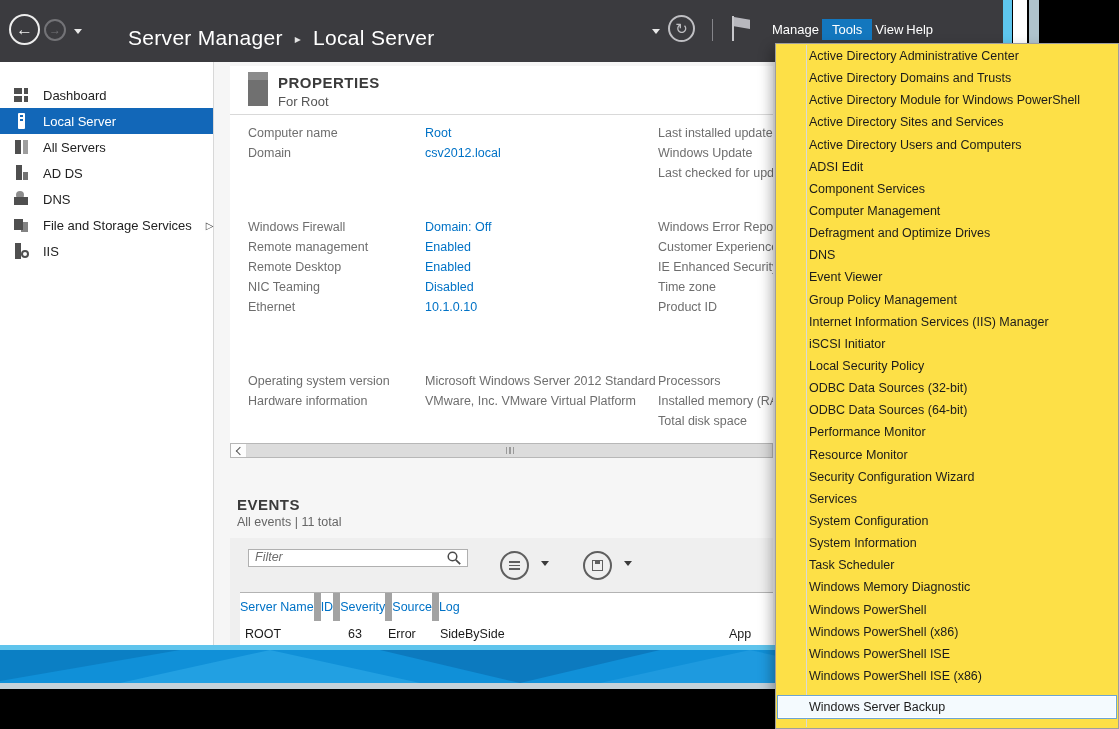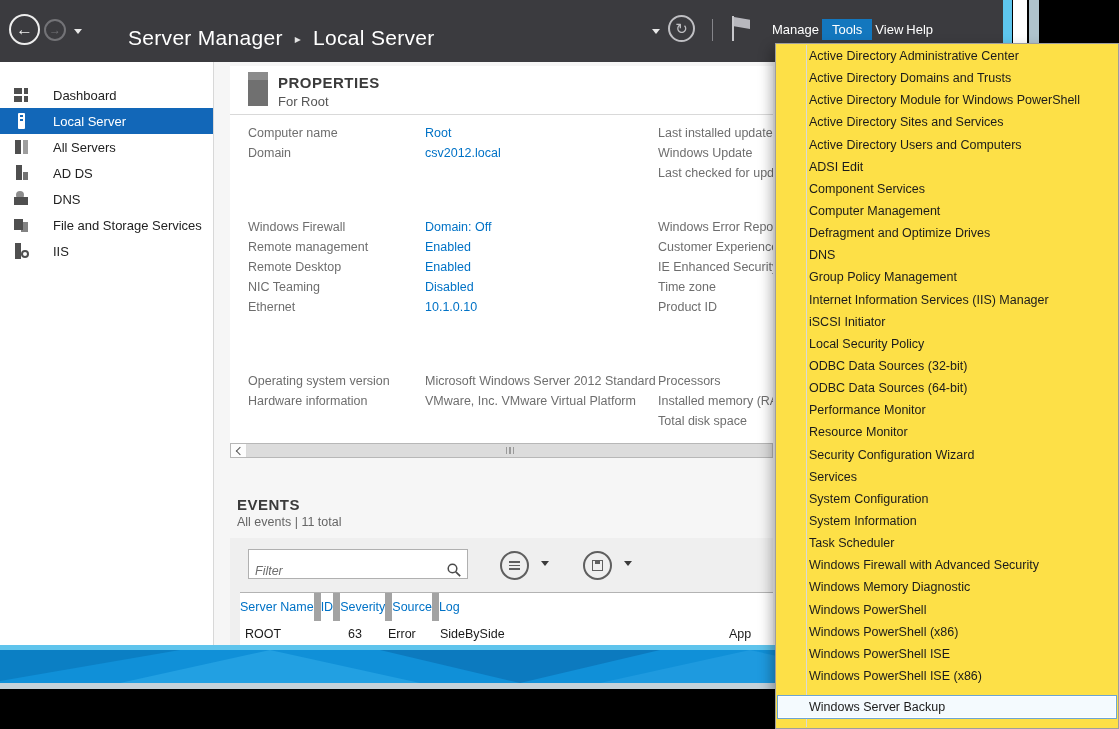--- a/index.html
+++ b/index.html
@@ -22,21 +22,21 @@
   #flag::before{content:"";position:absolute;left:3px;top:1px;width:2px;height:25px;background:#C7C7CB}
   #flag::after{content:"";position:absolute;left:5px;top:2px;width:16px;height:12px;background:#B8B8BE;clip-path:polygon(0 0,100% 22%,100% 100%,0 78%)}
   #menubar{position:absolute;left:772px;top:17px;height:25px;display:flex;align-items:center;gap:3px}
   .mb-item{color:#FFF;font-size:13px;cursor:pointer;white-space:nowrap}
   .mb-item.active{background:#1377BE;padding:3px 10px}
   
   #corner{position:absolute;left:1003px;top:0;width:116px;height:43px;background:#000;display:flex;z-index:1}
   .stripe-b{width:9px;background:#5EC6EE}.stripe-w{width:14px;background:#FFF;margin-left:1px}.stripe-g{width:10px;background:#AFC3CC;margin-left:2px}
   
   #sidebar{position:absolute;left:0;top:62px;width:213px;height:583px;background:#FFF;border-right:1px solid #D8D8D8;box-sizing:content-box;z-index:1;padding-top:20px}
-  .side-item{height:26px;display:flex;align-items:center;gap:24px;padding-left:13px;font-size:13px;color:#222;cursor:pointer;--bg:#FFF;white-space:nowrap}
+  .side-item{height:26px;display:flex;align-items:center;gap:14px;padding-left:13px;font-size:13px;color:#222;cursor:pointer;--bg:#FFF;white-space:nowrap}
   .side-item.selected{background:#1267B8;color:#FFF;--bg:#1267B8}
   .side-item .ic{color:#4F4F4F}
   .side-item.selected .ic{color:#FFF}
   .side-arrow{margin-left:auto;margin-right:10px;font-size:10px;color:#444;display:none}
   .side-arrow.show{display:block}
   .ic{width:16px;height:16px;position:relative;flex:0 0 16px}
   .ic::before,.ic::after{content:"";position:absolute}
   .ic-dashboard::before{left:1px;top:1px;width:14px;height:14px;background:
      linear-gradient(currentColor,currentColor) 0 0/8px 6px,
      linear-gradient(currentColor,currentColor) 10px 0/4px 6px,
@@ -73,21 +73,21 @@
   #hscroll{position:absolute;left:16px;top:381px;width:543px;height:15px;border:1px solid #B7B7B7;box-sizing:border-box;background:#F0F0F0;display:flex}
   .hs-btn{width:15px;background:#FDFDFD;border-right:1px solid #DADADA;display:flex;align-items:center;justify-content:center;cursor:pointer}
   .hs-chev{width:5px;height:5px;border-left:1.5px solid #555;border-bottom:1.5px solid #555;transform:rotate(45deg);margin-left:2px}
   .hs-thumb{flex:1;background:#DCDCDC;position:relative;cursor:pointer}
   .hs-thumb::after{content:"";position:absolute;left:50%;top:3px;bottom:3px;width:8px;transform:translateX(-50%);
      background:repeating-linear-gradient(90deg,#9A9A9A 0 1.5px,transparent 1.5px 3.5px)}
   
   #events-title{position:absolute;left:23px;top:434px;font-size:15px;font-weight:bold;color:#3B3B3B;letter-spacing:.5px}
   #events-sub{position:absolute;left:23px;top:453px;font-size:12.5px;color:#666}
   #events-panel{position:absolute;left:16px;top:476px;width:543px;height:107px;background:#EFEFEF}
-  #filter-wrap{position:absolute;left:18px;top:11px;width:220px;height:30px;background:#FFF;border:1px solid #B0B0B0;box-sizing:border-box;display:flex;align-items:flex-end}
+  #filter-wrap{position:absolute;left:18px;top:11px;width:220px;height:18px;background:#FFF;border:1px solid #B0B0B0;box-sizing:border-box;display:flex;align-items:flex-start}
   #filter-input{flex:1;border:0;outline:0;padding:0 6px;font-size:12.5px;color:#333;background:transparent;font-family:"Liberation Sans",sans-serif;min-width:0}
   #filter-input::placeholder{color:#6E6E6E;font-style:italic}
   .mag{flex:0 0 16px;margin-right:5px}
   .cbtn{position:absolute;width:25px;height:25px;border:2px solid #5F5F5F;border-radius:50%;box-sizing:content-box;cursor:pointer}
   #cbtn1{left:270px;top:13px}#cbtn2{left:353px;top:13px}
   .glyph-list::before{content:"";position:absolute;left:7px;top:8px;width:11px;height:9px;
      background:repeating-linear-gradient(#5F5F5F 0 1.6px,transparent 1.6px 3.6px)}
   .glyph-save::before{content:"";position:absolute;left:7px;top:7px;width:11px;height:11px;border:1.6px solid #5F5F5F;box-sizing:border-box}
   .glyph-save::after{content:"";position:absolute;left:10px;top:7px;width:5px;height:4px;background:#5F5F5F}
   .dcaret{position:absolute;width:0;height:0;border:4.5px solid transparent;border-top:5.5px solid #3B3B3B;border-bottom:0;cursor:pointer}
@@ -359,20 +359,21 @@
   <div class="menu-item">ADSI Edit</div>
 
   <div class="menu-item">Component Services</div>
 
   <div class="menu-item">Computer Management</div>
 
   <div class="menu-item">Defragment and Optimize Drives</div>
 
   <div class="menu-item">DNS</div>
 
+  <div class="menu-item">Event Viewer</div>
 
   <div class="menu-item">Group Policy Management</div>
 
   <div class="menu-item">Internet Information Services (IIS) Manager</div>
 
   <div class="menu-item">iSCSI Initiator</div>
 
   <div class="menu-item">Local Security Policy</div>
 
   <div class="menu-item">ODBC Data Sources (32-bit)</div>
@@ -386,21 +387,20 @@
   <div class="menu-item">Security Configuration Wizard</div>
 
   <div class="menu-item">Services</div>
 
   <div class="menu-item">System Configuration</div>
 
   <div class="menu-item">System Information</div>
 
   <div class="menu-item">Task Scheduler</div>
 
-  <div class="menu-item">Windows Firewall with Advanced Security</div>
 
   <div class="menu-item">Windows Memory Diagnostic</div>
 
   <div class="menu-item">Windows PowerShell</div>
 
   <div class="menu-item">Windows PowerShell (x86)</div>
 
   <div class="menu-item">Windows PowerShell ISE</div>
 
   <div class="menu-item">Windows PowerShell ISE (x86)</div>

